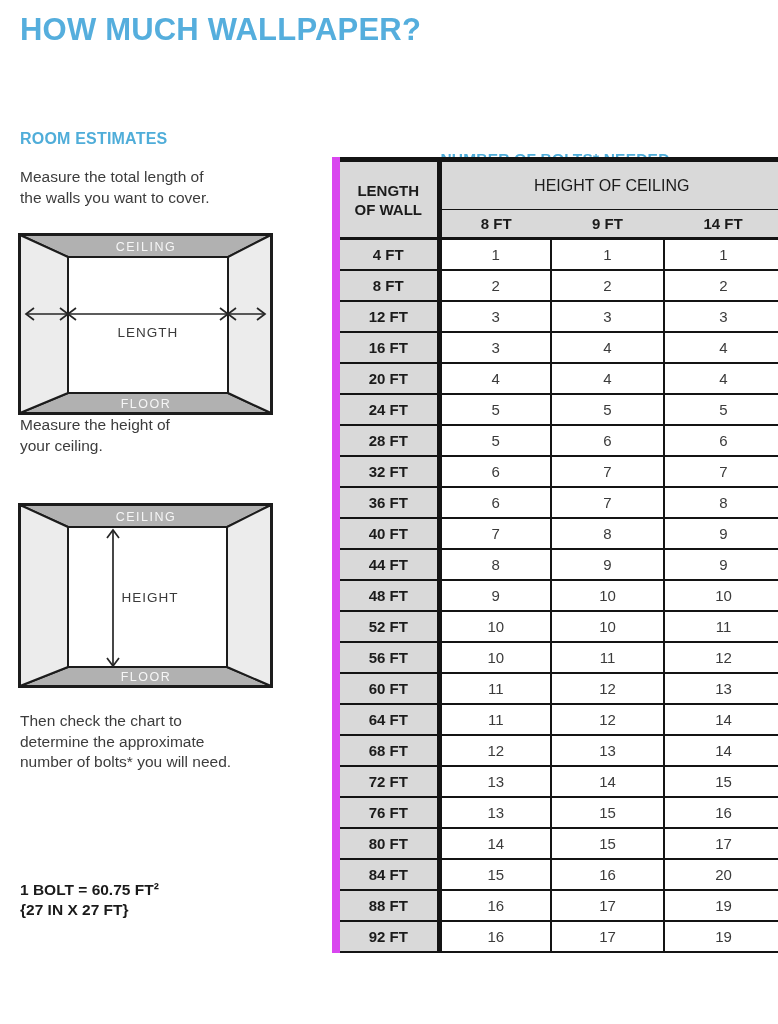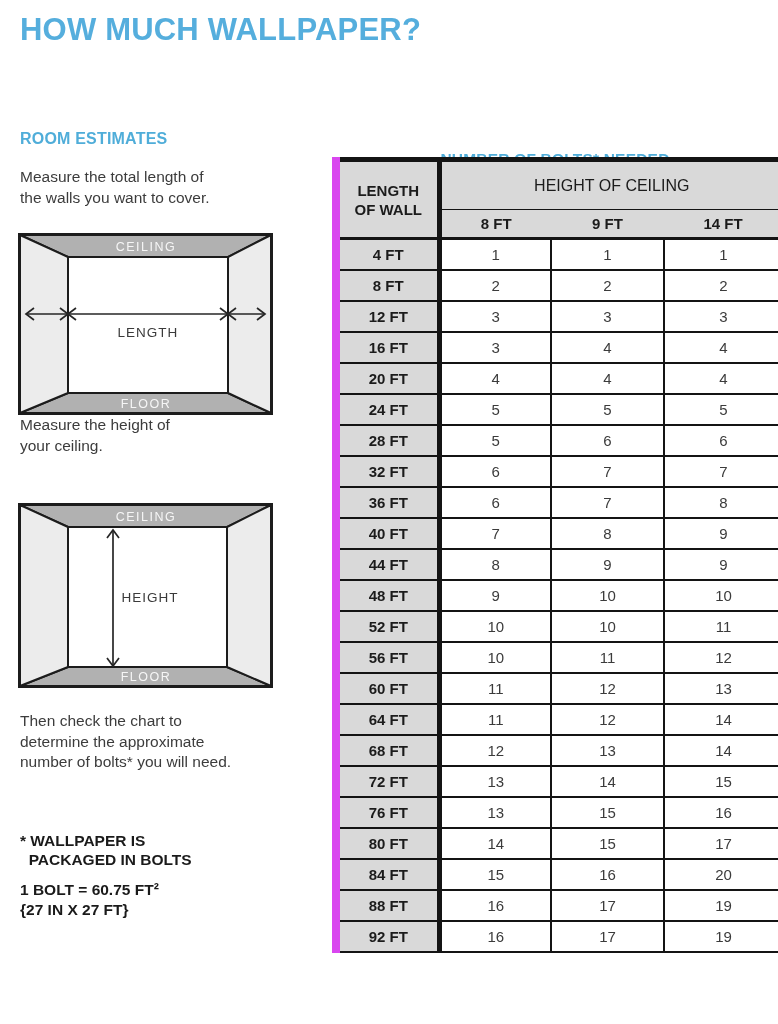--- a/index.html
+++ b/index.html
@@ -136,22 +136,20 @@
     </g>
     <text class="wall-label" x="128" y="18">CEILING</text>
     <text class="measure-label" x="132" y="99">HEIGHT</text>
     <text class="wall-label" x="128" y="178">FLOOR</text>
   </svg>
 
   <div class="step-text step3">Then check the chart to
 determine the approximate
 number of bolts* you will need.</div>
 
-  <div class="footnote">* WALLPAPER IS
-  PACKAGED IN BOLTS</div>
   <div class="bolt-info">1 BOLT = 60.75 FT²
 {27 IN X 27 FT}</div>
 
   <div class="table-wrap">
     <table class="bolts-table">
       <colgroup>
         <col class="c0">
           <col class="c1">
           <col class="c2">
           <col class="c3">

